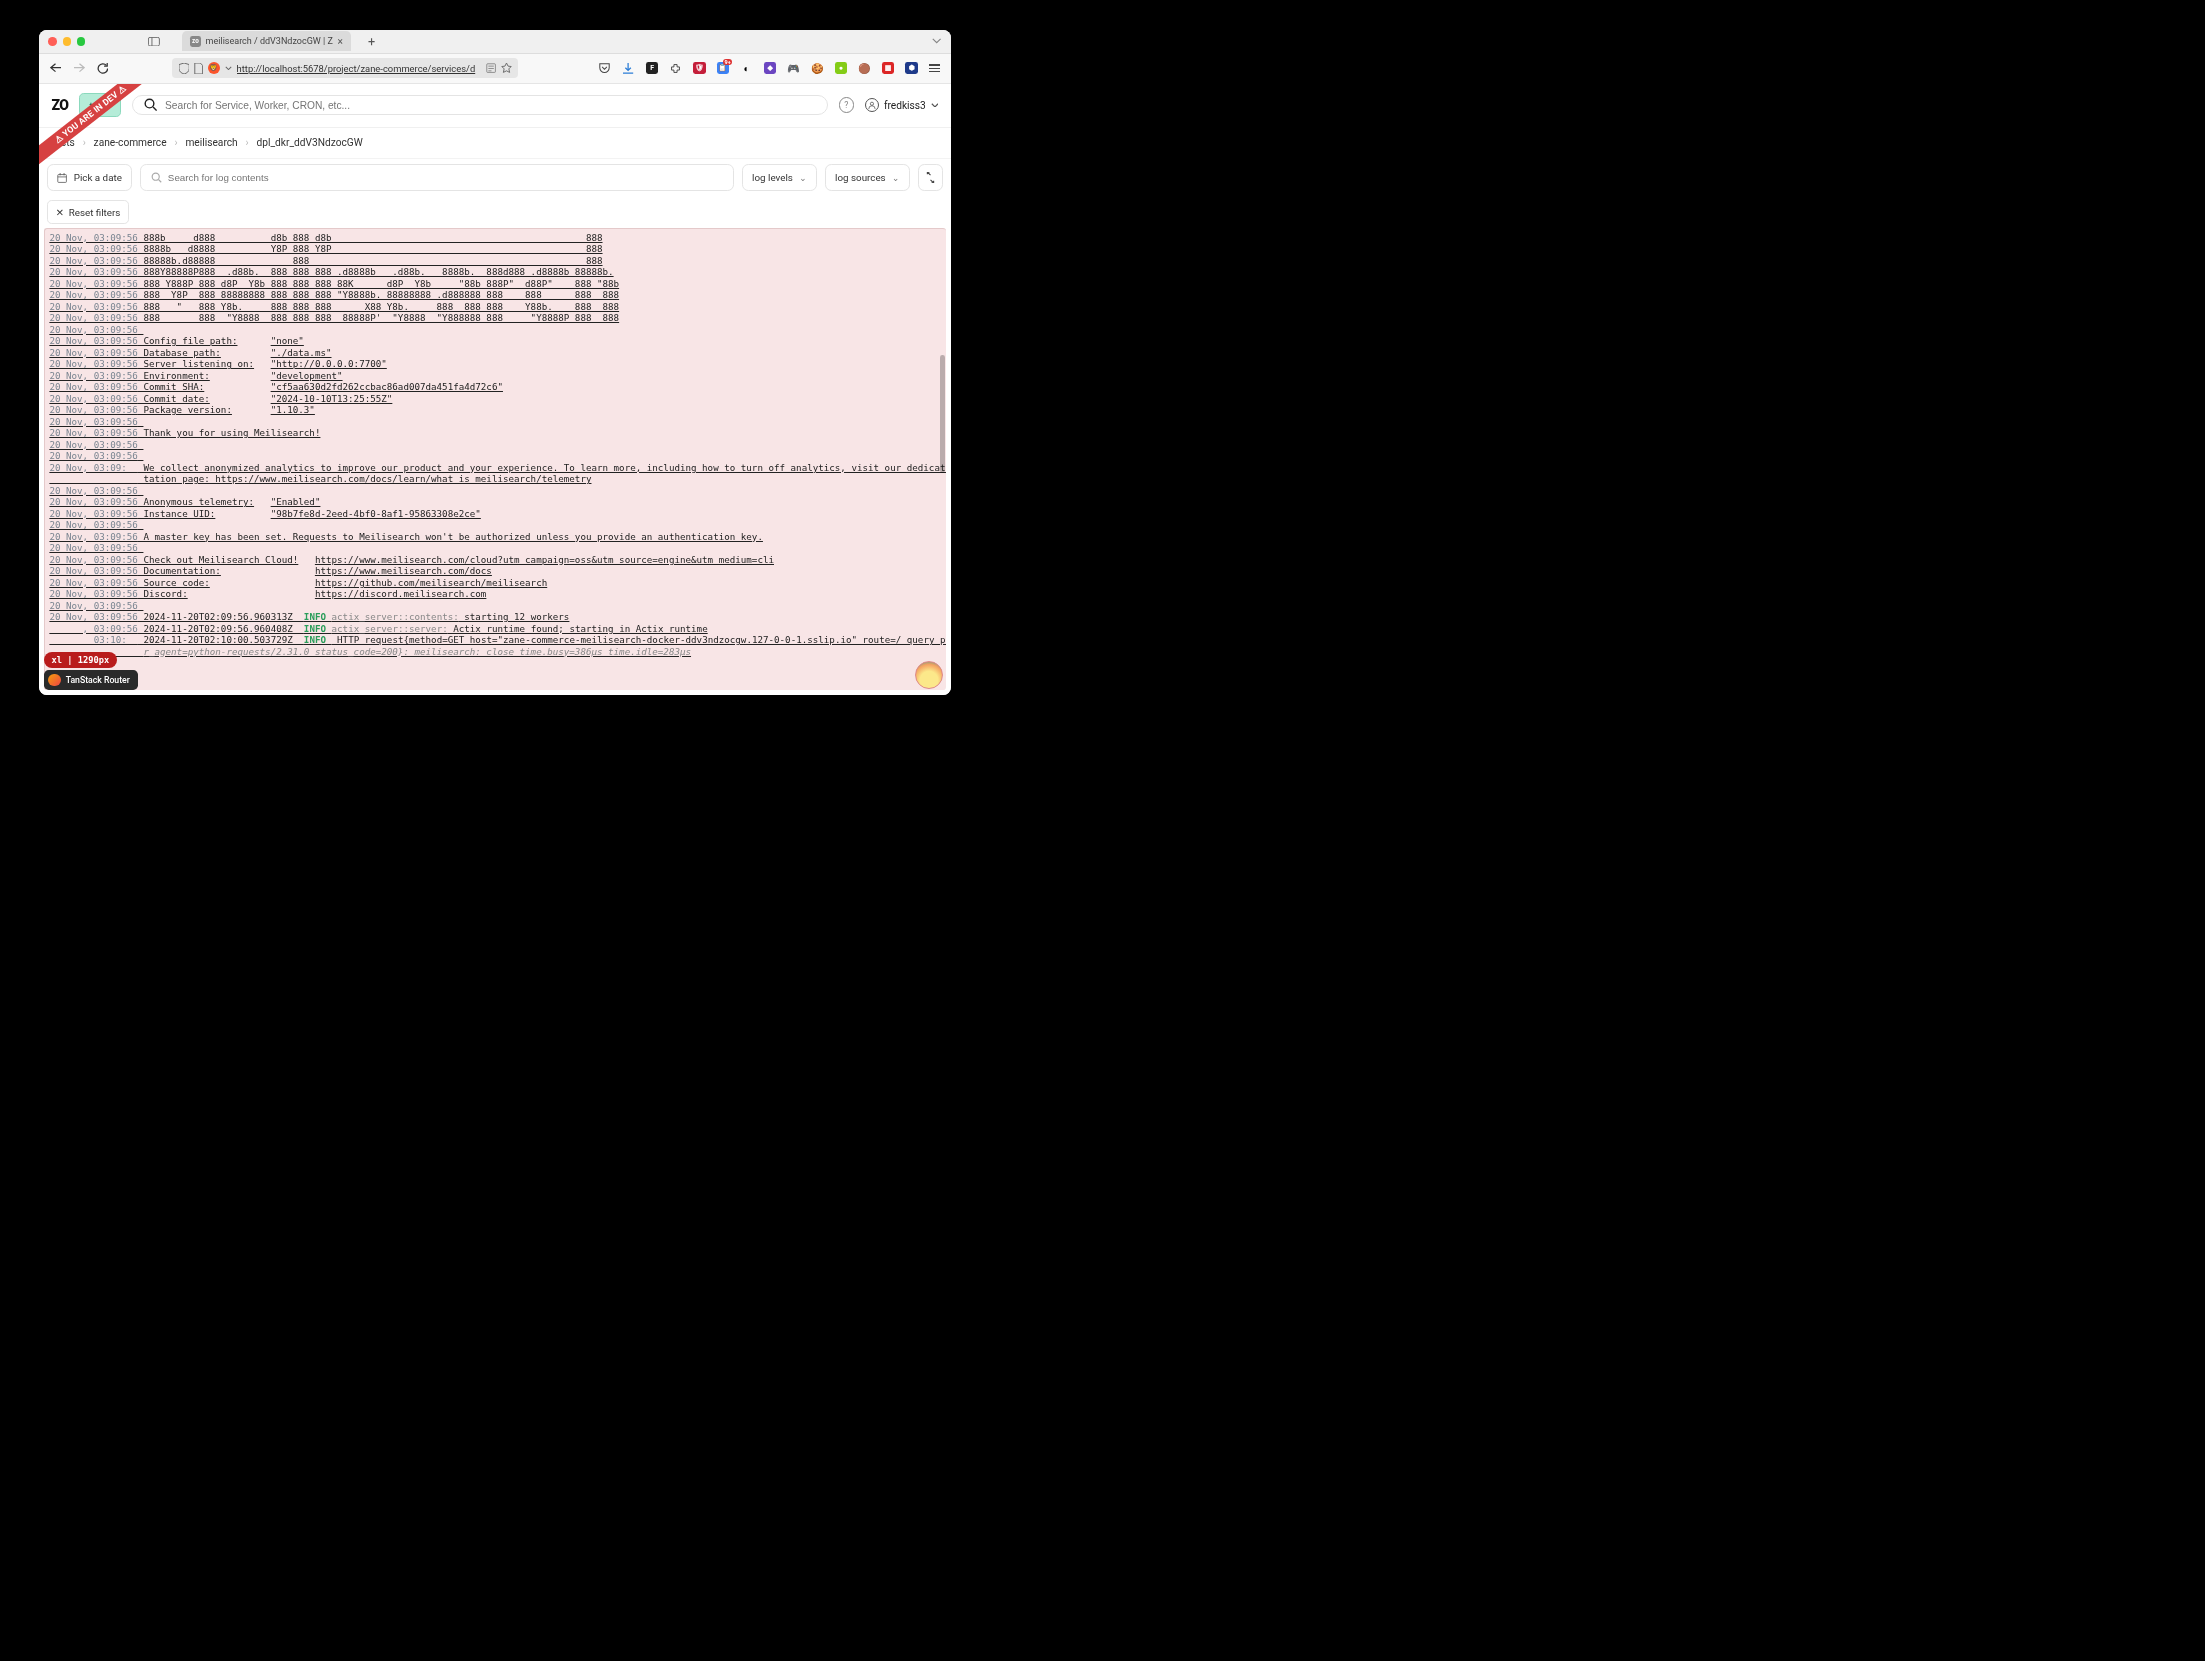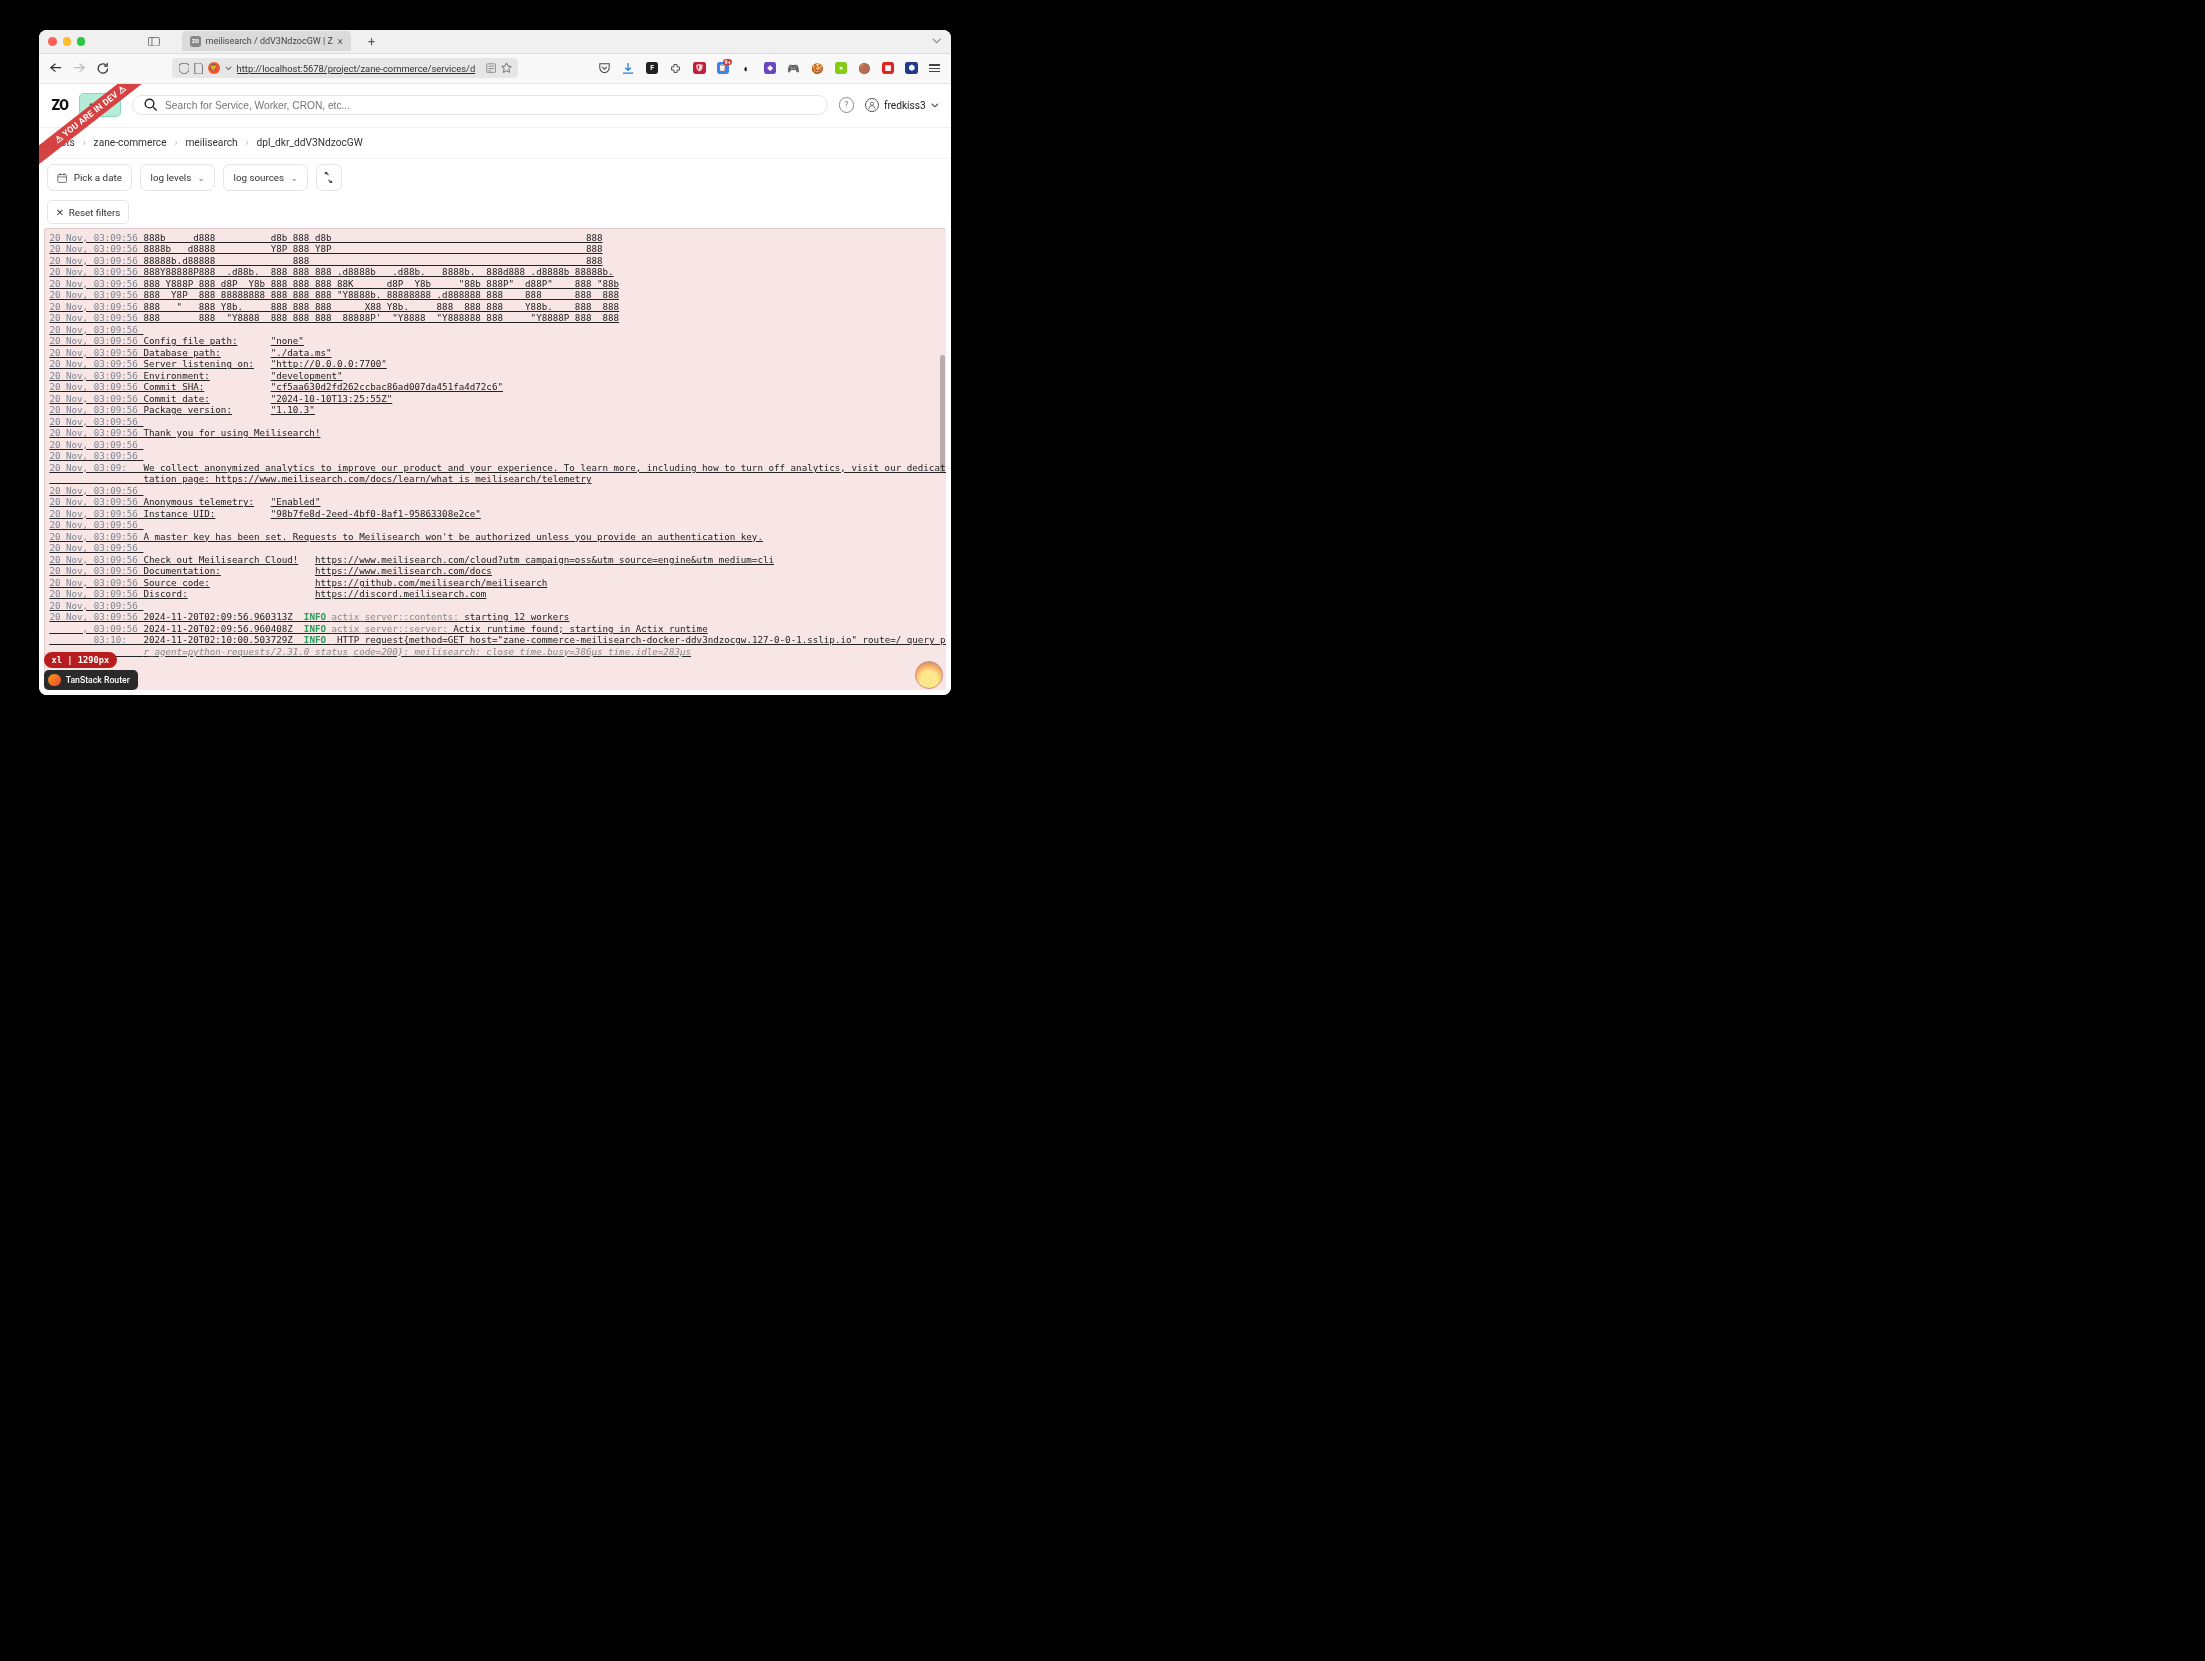--- a/index.html
+++ b/index.html
@@ -374,20 +374,27 @@
     <div class="filters">
       <div class="pill">
         <svg width="10.2" height="10.2" viewBox="0 0 13 13">
             <rect x="1" y="2" width="11" height="10" rx="1" fill="none" stroke="#555"></rect>
             <line x1="1" y1="5" x2="12" y2="5" stroke="#555"></line>
             <line x1="4" y1="0" x2="4" y2="3" stroke="#555"></line>
             <line x1="9" y1="0" x2="9" y2="3" stroke="#555"></line>
           </svg>
         <span>Pick a date</span>
       </div>
+      <div class="pill searchp">
+        <svg width="11" height="11" viewBox="0 0 14 14">
+            <circle cx="6" cy="6" r="4.5" fill="none" stroke="#aaa" stroke-width="1.5"></circle>
+            <line x1="9.5" y1="9.5" x2="13" y2="13" stroke="#aaa" stroke-width="1.5"></line>
+          </svg>
+        <input placeholder="Search for log contents" style="">
+      </div>
       <div class="pill">
         <span>log levels</span>
         <span class="chev">⌄</span>
       </div>
       <div class="pill">
         <span>log sources</span>
         <span class="chev">⌄</span>
       </div>
       <div class="pill" style="padding:0 6.3px">
         <svg width="11" height="11" viewBox="0 0 14 14">

